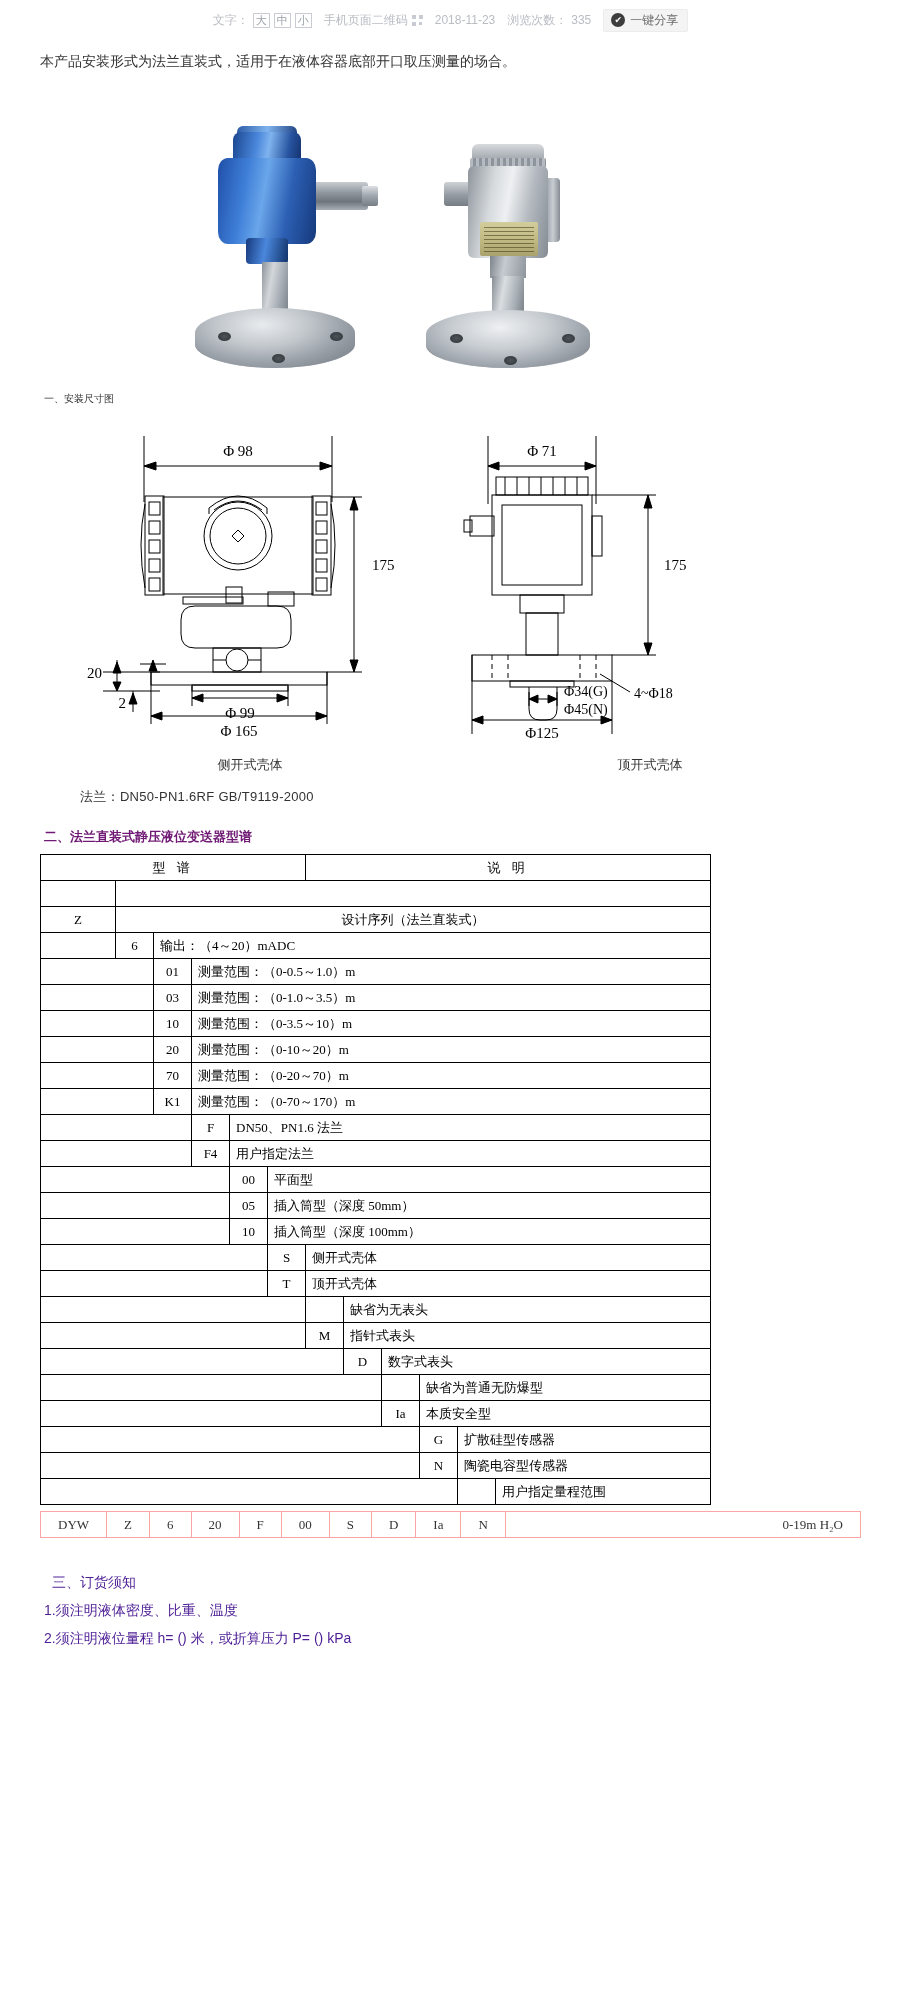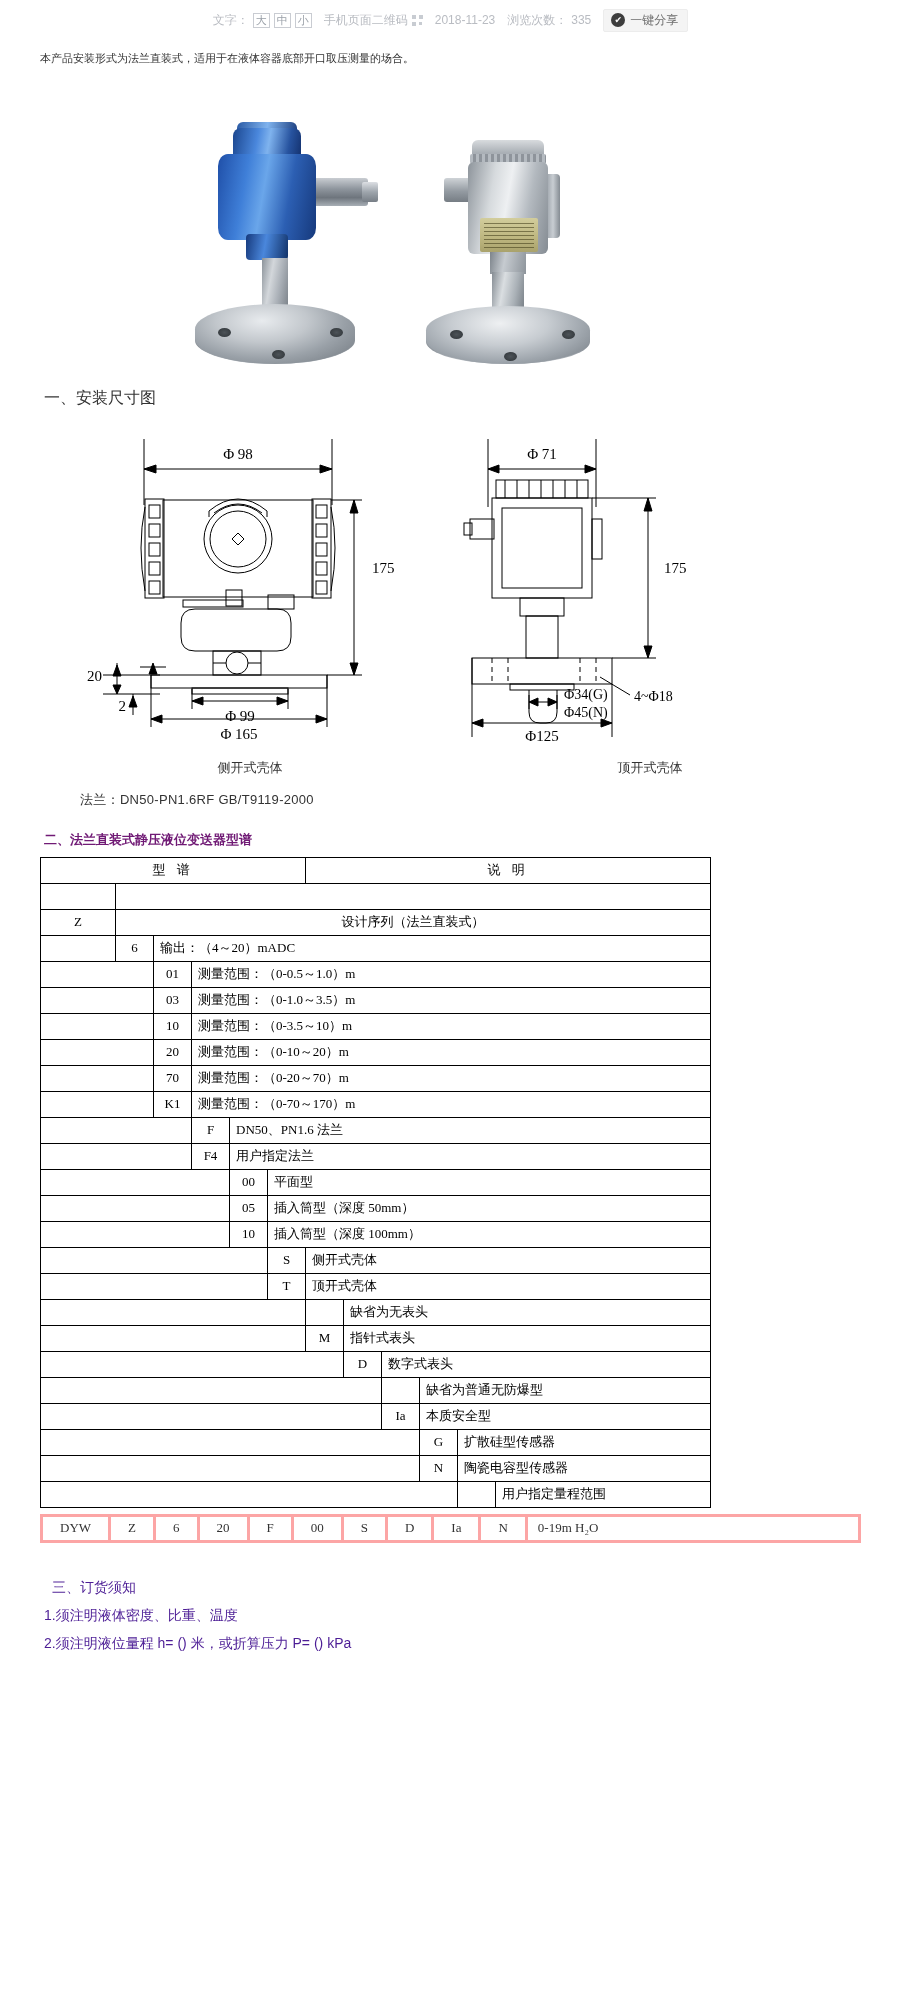--- a/index.html
+++ b/index.html
@@ -57,21 +57,21 @@
     width:14px;height:14px;border-radius:50%;
     background:#3d3d3d;color:#fff;
     font-size:9px;line-height:14px;text-align:center;
     display:inline-block;
   }
 
   
   .content { padding: 0 40px; }
   .intro {
     margin-top: 28px;
-    font-size: 11px;
+    font-size: 14px;
     color: #333;
     line-height: 1.6;
   }
 
   
   .photos {
     margin-top: 14px;
     height: 270px;
     position: relative;
   }
@@ -194,21 +194,21 @@
   }
   .grey-flange-rim {
     position:absolute; left:386px; top:250px;
     width:164px; height:32px;
     background: linear-gradient(180deg,#aab0b6,#878e95 45%,#bcc1c7);
     border-radius: 0 0 50% 50% / 0 0 70% 70%;
   }
 
   
   h2.sec {
-    font-size: 16px;
+    font-size: 10px;
     font-weight: normal;
     color: #333;
     margin: 36px 0 0 4px;
   }
   h2.sec-blue {
     font-size: 13px;
     font-weight: bold;
     color: #701a75;
     margin: 22px 0 8px 4px;
     font-family: "Liberation Serif", "DejaVu Serif", serif;
@@ -259,28 +259,28 @@
   td.code { text-align:center; font-size:12.5px; }
   td.head { text-align:center; font-size:14px; letter-spacing:4px; height:30px; }
 
   
   table.guide {
     border-collapse: collapse;
     margin-top: 6px;
     font-family: "Liberation Serif", "DejaVu Serif", serif;
   }
   table.guide td {
-    border: 3px solid #fca5a5;
+    border: 1px solid #fca5a5;
     height: 26px;
     font-size: 13px;
     text-align: center;
     padding: 0 17px;
     white-space: nowrap;
   }
-  table.guide td.desc { text-align:left; width: 395px; padding-left:10px; }
+  table.guide td.desc { text-align:right; width: 395px; padding-left:10px; }
 
   
   .notes { margin-top: 30px; }
   .notes .n {
     font-size: 14px;
     color:#4c1d95;
     line-height: 2.0;
     margin-left: 4px;
   }
   .notes .n0 { margin-left: 12px; }

